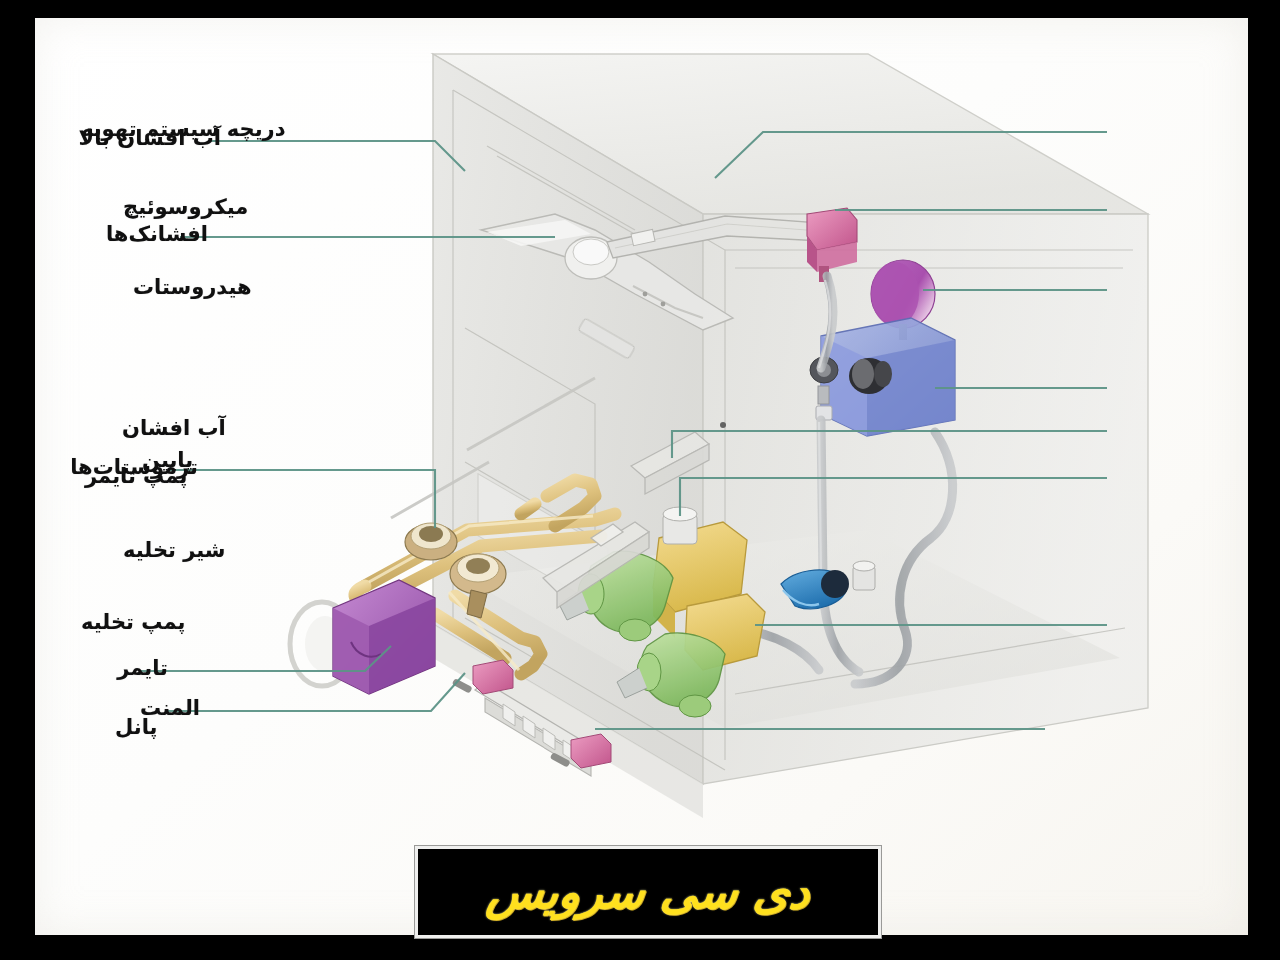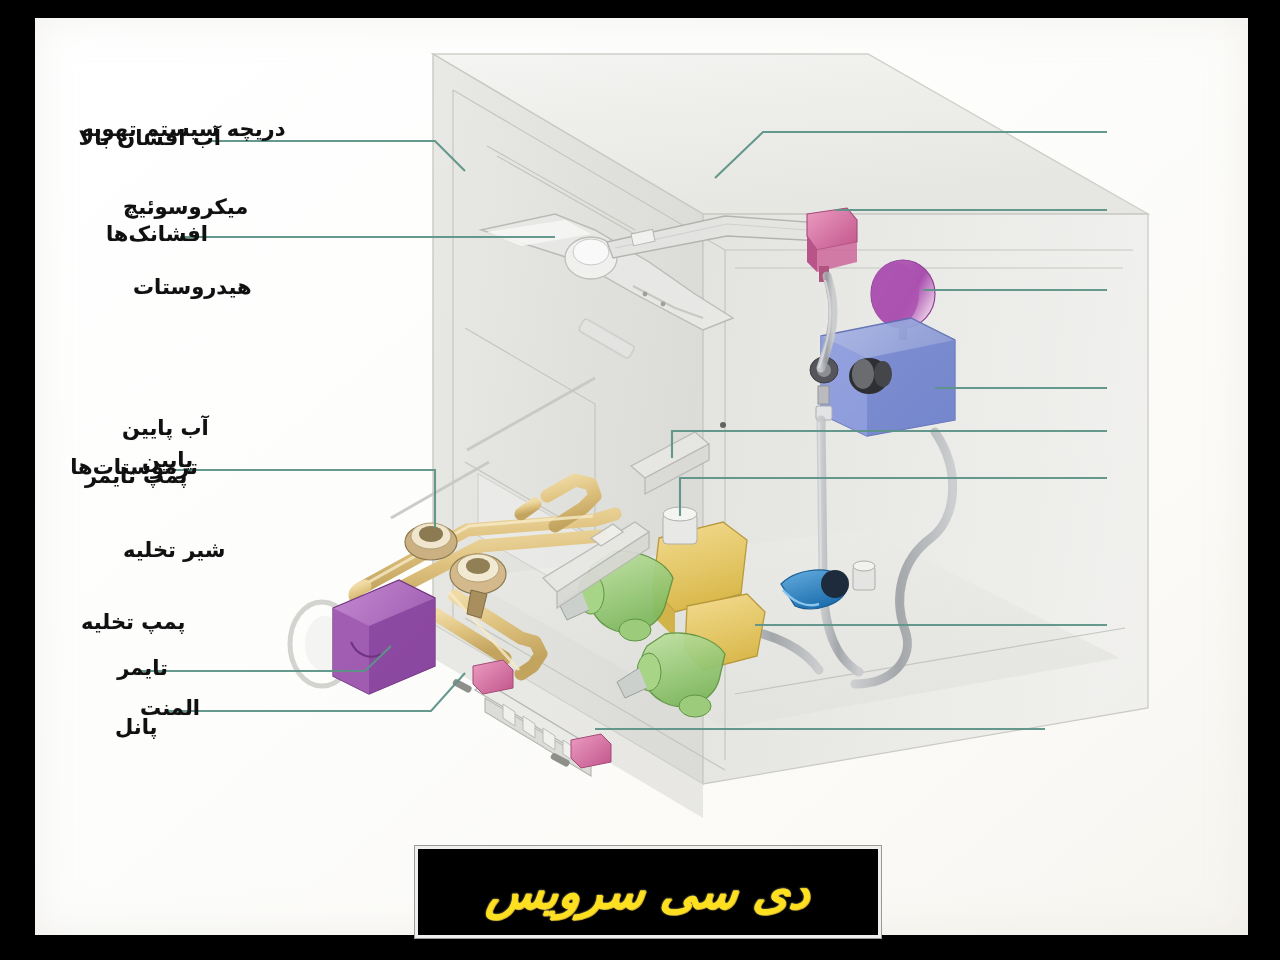--- a/index.html
+++ b/index.html
@@ -335,21 +335,21 @@
     <div class="lbl" style="right:1027px;top:108px;">آب افشان بالا</div>
     <div class="lbl" style="right:1040px;top:204px;text-align:right;">افشانک‌ها</div>
     <div class="lbl" style="right:1050px;top:437px;margin-left:41px;">ترموستات‌ها</div>
     <div class="lbl" style="right:1080px;top:638px;">تایمر</div>
     <div class="lbl" style="right:1048px;top:678px;">المنت</div>
 
     <div class="lbl" style="left:46px;top:99px;">دریچه سیستم تهویه</div>
     <div class="lbl" style="left:88px;top:177px;">میکروسوئیچ</div>
     <div class="lbl" style="left:98px;top:257px;">هیدروستات</div>
 
-    <div class="lbl" style="left:87px;top:398px;">آب پایین</div>
+    <div class="lbl" style="left:87px;top:398px;">آب افشان</div>
     <div class="lbl" style="left:107px;top:430px;">پایین</div>
 
     <div class="lbl" style="left:50px;top:446px;">پمپ تایمر</div>
     <div class="lbl" style="left:88px;top:520px;">شیر تخلیه</div>
     <div class="lbl" style="left:46px;top:592px;">پمپ تخلیه</div>
     <div class="lbl" style="left:80px;top:697px;">پانل</div>
 
   </div>
 
   <div class="banner">

